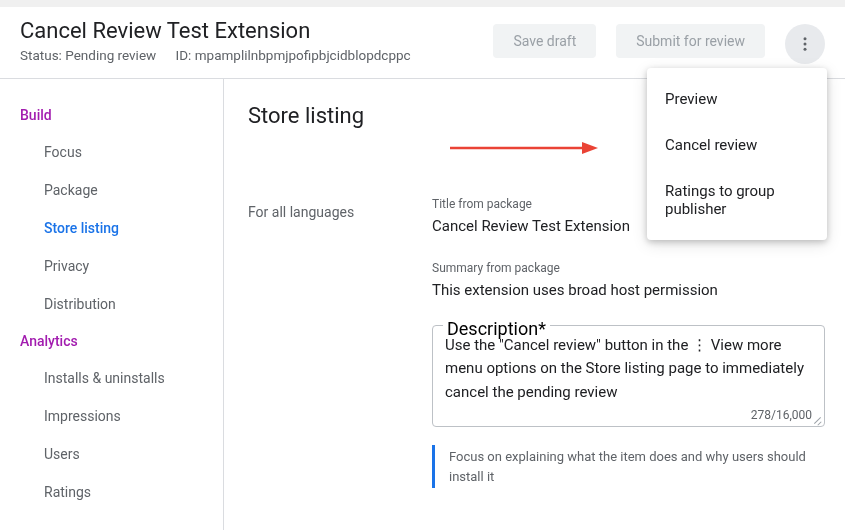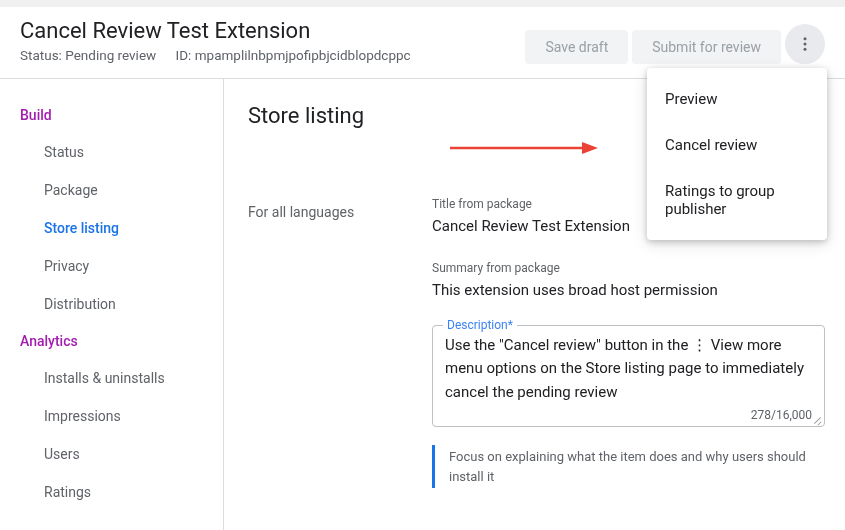--- a/index.html
+++ b/index.html
@@ -27,22 +27,22 @@
     color: #202124;
     margin-bottom: 4px;
   }
   .status-line {
     font-size: 13.5px;
     color: #5f6368;
   }
   .status-line .id-label { margin-left: 16px; }
   .header-right {
     display: flex;
-    align-items: flex-end;
-    gap: 4px;
+    align-items: flex-start;
+    gap: 20px;
     margin-top: 6px;
   }
   .btn {
     font-size: 14px;
     padding: 9px 20px;
     background: #f1f3f4;
     color: #9aa0a6;
     border: none;
     border-radius: 4px;
     cursor: default;
@@ -130,22 +130,22 @@
     padding: 8px 12px 4px 12px;
     position: relative;
     margin-bottom: 18px;
   }
   .desc-fieldset .legend {
     position: absolute;
     top: -8px;
     left: 10px;
     background: #fff;
     padding: 0 4px;
-    font-size: 12px;
-    color: #3b82f6;
+    font-size: 18px;
+    color: #000000;
   }
   .desc-text {
     font-size: 15px;
     color: #202124;
     line-height: 1.55;
     min-height: 72px;
   }
   .char-count {
     font-size: 12px;
     color: #5f6368;
@@ -232,21 +232,21 @@
           <circle cx="12" cy="12" r="2"></circle>
           <circle cx="12" cy="19" r="2"></circle>
         </svg>
     </div>
   </div>
 </div>
 
 <div class="body">
   <div class="sidebar">
     <div class="sb-heading">Build</div>
-    <div class="sb-item">Status</div>
+    <div class="sb-item">Focus</div>
     <div class="sb-item">Package</div>
     <div class="sb-item active">Store listing</div>
     <div class="sb-item">Privacy</div>
     <div class="sb-item">Distribution</div>
 
     <div class="sb-heading">Analytics</div>
     <div class="sb-item">Installs &amp; uninstalls</div>
     <div class="sb-item">Impressions</div>
     <div class="sb-item">Users</div>
     <div class="sb-item">Ratings</div>

